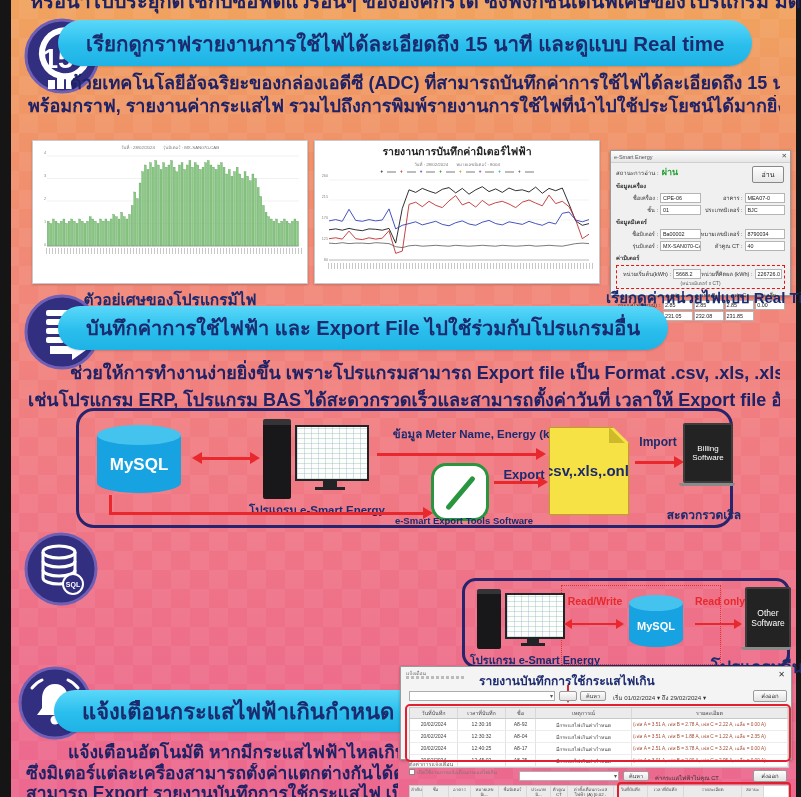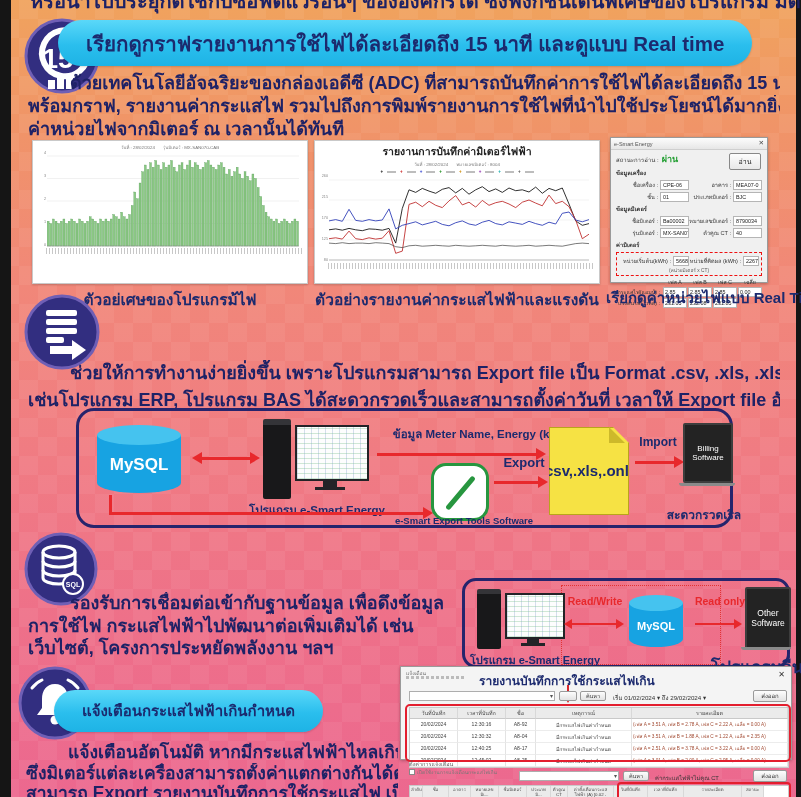--- a/index.html
+++ b/index.html
@@ -115,21 +115,20 @@
     <polygon points="50,9 64,14 53,25" fill="#fff"></polygon>
     <text x="34" y="50" text-anchor="middle" font-size="28" font-weight="bold" fill="#fff">15</text>
     <rect x="24" y="62" width="7" height="9" fill="#fff"></rect>
     <rect x="33" y="57" width="7" height="14" fill="#fff"></rect>
     <rect x="42" y="60" width="7" height="11" fill="#fff"></rect>
   </svg>
   <div class="pill" style="left:58px;top:20px;height:46px;font-size:20.5px">เรียกดูกราฟรายงานการใช้ไฟได้ละเอียดถึง 15 นาที และดูแบบ Real time</div>
   <div class="para" style="left:28px;top:72px;width:752px;font-size:18px;line-height:23px">
       <div>ด้วยเทคโนโลยีอัจฉริยะของกล่องเอดีซี (ADC) ที่สามารถบันทึกค่าการใช้ไฟได้ละเอียดถึง 15 นาที ทำให้สามารถดูรายงานการใช้ไฟ</div>
       <div>พร้อมกราฟ, รายงานค่ากระแสไฟ รวมไปถึงการพิมพ์รายงานการใช้ไฟที่นำไปใช้ประโยชน์ได้มากยิ่งขึ้น นอกจากนั้นยังสามารถเรียกดู</div>
-      <div>ค่าหน่วยไฟจากมิเตอร์ ณ เวลานั้นได้ทันที</div>
     </div>
 
   <div class="panel" style="left:32px;top:140px;width:276px;height:144px">
     <div class="pmeta" id="meta-bar">
         <span>วันที่ : 28/02/2024</span>
         <span>รุ่นมิเตอร์ : MX-SAN070-CAB</span>
       </div>
     <div class="chartrow">
       <div class="ystrip" id="ystrip-bar">
           <span>4</span>
@@ -287,21 +286,21 @@
           <polyline points="0.0,54.8 6.7,53.9 13.3,55.2 20.0,53.4 26.7,54.8 33.3,55.7 40.0,53.9 46.7,54.3 53.3,55.2 60.0,53.4 66.7,68.1 73.3,33.4 80.0,14.8 86.7,17.4 93.3,13.4 100.0,16.1 106.7,18.3 113.3,14.3 120.0,12.6 126.7,17.9 133.3,13.4 140.0,19.2 146.7,14.8 153.3,11.7 160.0,16.6 166.7,13.9 173.3,17.4 180.0,13.0 186.7,15.7 193.3,14.8 200.0,17.0 206.7,12.1 213.3,18.3 220.0,13.4 226.7,15.7 233.3,13.0 240.0,29.0 246.7,45.9 253.3,50.3 260.0,48.6" fill="none" stroke="#1a1a1a" stroke-width="0.9"></polyline>
           <polyline points="0.0,63.7 6.7,62.8 13.3,64.1 20.0,56.1 26.7,63.7 33.3,64.6 40.0,62.8 46.7,64.1 53.3,63.2 60.0,55.7 66.7,78.3 73.3,76.1 80.0,29.4 86.7,27.2 93.3,31.7 100.0,26.3 106.7,30.3 113.3,32.6 120.0,25.9 126.7,20.6 133.3,29.9 140.0,27.2 146.7,32.1 153.3,25.4 160.0,30.3 166.7,27.7 173.3,26.3 180.0,29.0 186.7,32.6 193.3,27.2 200.0,25.0 206.7,28.1 213.3,30.8 220.0,20.1 226.7,28.6 233.3,26.3 240.0,31.7 246.7,45.0 253.3,63.7 260.0,59.2" fill="none" stroke="#c03030" stroke-width="0.9"></polyline>
           <polyline points="0.0,45.9 6.7,44.6 13.3,46.3 20.0,34.3 26.7,45.4 33.3,46.3 40.0,44.6 46.7,45.9 53.3,45.0 60.0,33.9 66.7,53.9 73.3,50.3 80.0,48.6 86.7,46.8 93.3,49.9 100.0,48.1 106.7,46.3 113.3,49.4 120.0,50.8 126.7,47.7 133.3,45.9 140.0,49.0 146.7,50.3 153.3,47.2 160.0,45.4 166.7,48.6 173.3,49.9 180.0,46.8 186.7,48.1 193.3,49.4 200.0,46.3 206.7,48.6 213.3,50.3 220.0,47.2 226.7,49.0 233.3,38.3 240.0,37.0 246.7,45.0 253.3,46.8 260.0,44.6" fill="none" stroke="#3040b8" stroke-width="0.9"></polyline>
           <polyline points="0.0,68.1 6.7,68.6 13.3,67.7 20.0,68.6 26.7,68.1 33.3,68.1 40.0,68.6 46.7,67.7 53.3,68.1 60.0,68.6 66.7,71.7 73.3,72.6 80.0,70.8 86.7,70.3 93.3,71.2 100.0,70.8 106.7,70.3 113.3,70.8 120.0,71.2 126.7,70.3 133.3,70.8 140.0,71.2 146.7,70.8 153.3,70.3 160.0,70.8 166.7,71.2 173.3,70.3 180.0,70.8 186.7,71.2 193.3,70.8 200.0,70.3 206.7,71.2 213.3,70.8 220.0,70.3 226.7,70.8 233.3,71.2 240.0,69.9 246.7,68.6 253.3,68.1 260.0,68.6" fill="none" stroke="#404040" stroke-width="0.7"></polyline>
           <line x1="0" y1="85" x2="260" y2="85" stroke="#999" stroke-width="0.6"></line>
         </svg>
     </div>
     <div class="xstrip"></div>
   </div>
 
-  <div class="mini-form" style="left:610px;top:137px;width:158px;height:146px">
+  <div class="mini-form" style="left:610px;top:150px;width:181px;height:146px">
     <div class="mf-title">
       <span class="t">e-Smart Energy</span>
       <span class="x">✕</span>
     </div>
     <div class="mf-body" id="mf-body">
         <div class="statusrow">
           <span class="sl">สถานะการอ่าน :</span>
           <span class="sv">ผ่าน</span>
         </div>
         <div class="readbtn">อ่าน</div>
@@ -355,32 +354,32 @@
           <span class="pl">แรงดันไฟ(โวลต์) :</span>
           <span class="pv">231.05</span>
           <span class="pv">232.08</span>
           <span class="pv">231.85</span>
           <span></span>
         </div>
       </div>
   </div>
 
   <div class="caption" style="left:32px;top:287px;width:276px">ตัวอย่เศษของโปรแกรม้ไฟ</div>
-  <div class="caption" style="left:314px;top:287px;width:286px">ตัวอย่างรายงานค่ากระแสไฟฟ้าและแรงดัน</div>
   <div class="caption" style="left:606px;top:286px;width:188px;font-size:15px">เรียกดูค่าหน่วยไฟแบบ Real Time</div>
 
   <svg class="badge" style="left:24px;top:294px" width="76" height="76" viewBox="0 0 76 76">
     <circle cx="38" cy="38" r="36" fill="#322e80" stroke="#6f5fb5" stroke-width="3"></circle>
     <rect x="22" y="16" width="31" height="6" rx="2" fill="#fff"></rect>
     <rect x="22" y="25" width="31" height="6" rx="2" fill="#fff"></rect>
     <rect x="22" y="34" width="31" height="6" rx="2" fill="#fff"></rect>
     <rect x="22" y="43" width="18" height="6" rx="2" fill="#fff"></rect>
     <rect x="26" y="52" width="22" height="8" fill="#fff"></rect>
     <polygon points="48,46 62,56 48,66" fill="#fff"></polygon>
   </svg>
+  <div class="pill" style="left:58px;top:306px;height:44px;font-size:20px">บันทึกค่าการใช้ไฟฟ้า และ Export File ไปใช้ร่วมกับโปรแกรมอื่น</div>
   <div class="para" style="left:28px;top:360px;width:752px;font-size:18px;line-height:27px">
       <div>ช่วยให้การทำงานง่ายยิ่งขึ้น เพราะโปรแกรมสามารถ Export file เป็น Format .csv, .xls, .xlsx เพื่อนำไปใช้งานกับโปรแกรมอื่น</div>
       <div>เช่นโปรแกรม ERP, โปรแกรม BAS ได้สะดวกรวดเร็วและสามารถตั้งค่าวันที่ เวลาให้ Export file อัตโนมัติได้อีกด้วย</div>
     </div>
 
   <div class="diagram" style="left:76px;top:408px;width:657px;height:120px">
     <svg style="position:absolute;left:12px;top:12px" width="96" height="74" viewBox="0 0 96 74">
       <path d="M6 12 v48 a42 10 0 0 0 84 0 v-48" fill="#17a3e2"></path>
       <ellipse cx="48" cy="12" rx="42" ry="10" fill="#45c3ef"></ellipse>
       <text x="48" y="47" text-anchor="middle" font-size="17" font-weight="bold" fill="#fff">MySQL</text>
@@ -405,38 +404,33 @@
         <div>Billing</div>
         <div>Software</div>
       </div>
     <div class="laptop-base" style="left:600px;top:72px;width:56px"></div>
     <div class="dlabel" style="left:570px;top:94px;width:110px;font-size:12px">สะดวกรวดเริล</div>
     <div class="vpath" style="left:30px;top:84px;height:20px"></div>
     <div class="arr" style="left:30px;top:101px;width:315px"></div>
     <div class="tool" style="left:352px;top:52px;width:52px;height:52px">
         <div class="pencil"></div>
       </div>
-    <div class="dlabel" style="left:415px;top:44px;width:60px;font-size:13px">Export</div>
+    <div class="dlabel" style="left:415px;top:56px;width:60px;font-size:13px">Export</div>
     <div class="arr" style="left:415px;top:70px;width:45px"></div>
     <div class="dlabel" style="left:300px;top:104px;width:170px;font-size:9.5px">e-Smart Export Tools Software</div>
   </div>
 
   <svg class="badge" style="left:24px;top:532px" width="74" height="74" viewBox="0 0 74 74">
     <circle cx="37" cy="37" r="35" fill="#322e80" stroke="#6f5fb5" stroke-width="3"></circle>
     <ellipse cx="35" cy="20" rx="16" ry="6" fill="none" stroke="#fff" stroke-width="3"></ellipse>
     <path d="M19 20 v26 a16 6 0 0 0 32 0 v-26" fill="none" stroke="#fff" stroke-width="3"></path>
     <path d="M19 29 a16 6 0 0 0 32 0 M19 38 a16 6 0 0 0 32 0" fill="none" stroke="#fff" stroke-width="3"></path>
     <circle cx="49" cy="52" r="10" fill="#322e80" stroke="#fff" stroke-width="2"></circle>
     <text x="49" y="55" text-anchor="middle" font-size="7" font-weight="bold" fill="#fff">SQL</text>
   </svg>
-  <div class="para" style="left:28px;top:592px;width:430px;font-size:18px;line-height:22.5px">
-      <div>รองรับการเชื่อมต่อเข้ากับฐานข้อมูล เพื่อดึงข้อมูล</div>
-      <div>การใช้ไฟ กระแสไฟฟ้าไปพัฒนาต่อเพิ่มเติมได้ เช่น</div>
-      <div>เว็บไซต์, โครงการประหยัดพลังงาน ฯลฯ</div>
-    </div>
 
   <div class="diagram" style="left:462px;top:578px;width:328px;height:90px;border-radius:14px">
     <div class="dotrect" style="left:96px;top:4px;width:158px;height:78px"></div>
     <div class="tower" style="left:12px;top:8px;width:24px;height:60px"></div>
     <div class="monitor" style="left:40px;top:12px;width:56px;height:42px"></div>
     <div class="stand" style="left:62px;top:56px;width:12px;height:6px"></div>
     <div class="stand" style="left:56px;top:62px;width:24px;height:3px"></div>
     <div class="dlabel" style="left:0px;top:70px;width:140px;font-size:11px">โปรแกรม e-Smart Energy</div>
     <div class="rlabel" style="left:102px;top:14px;width:56px;font-size:10.5px">Read/Write</div>
     <div class="arr sm dbl" style="left:106px;top:42px;width:46px"></div>
@@ -454,21 +448,21 @@
     <div class="laptop-base" style="left:276px;top:66px;width:50px"></div>
     <div class="dlabel" style="left:246px;top:72px;width:80px;font-size:17px">โปรแกรมอื่นๆ</div>
   </div>
 
   <svg class="badge" style="left:18px;top:666px" width="74" height="74" viewBox="0 0 74 74">
     <circle cx="37" cy="37" r="35" fill="#322e80" stroke="#6f5fb5" stroke-width="3"></circle>
     <path d="M14 22 a26 26 0 0 1 10 -8 M60 22 a26 26 0 0 0 -10 -8" fill="none" stroke="#fff" stroke-width="3" stroke-linecap="round"></path>
     <path d="M37 18 c-9 0 -13 7 -13 15 v9 l-5 7 h36 l-5 -7 v-9 c0 -8 -4 -15 -13 -15 z" fill="#fff"></path>
     <circle cx="37" cy="54" r="4.5" fill="#fff"></circle>
   </svg>
-  <div class="pill" style="left:54px;top:690px;height:42px;font-size:15px">แจ้งเตือนกระแสไฟฟ้าเกินกำหนด</div>
+  <div class="pill" style="left:54px;top:690px;height:42px;font-size:22px">แจ้งเตือนกระแสไฟฟ้าเกินกำหนด</div>
   <div class="para" style="left:26px;top:742px;width:372px;font-size:17.5px;line-height:20.5px">
       <div>แจ้งเตือนอัตโนมัติ หากมีกระแสไฟฟ้าไหลเกินค่าที่กำหนด</div>
       <div>ซึ่งมิเตอร์แต่ละเครื่องสามารถตั้งค่าแตกต่างกันได้ตามต้องการ และ</div>
       <div>สามารถ Export รายงานบันทึกการใช้กระแสไฟ เป็นไฟล์ .xlsx</div>
     </div>
 
   <div class="alert-win" style="left:400px;top:666px;width:392px;height:94px">
     <div class="aw-corner1">แจ้งเตือน</div>
     <div class="aw-corner2"></div>
     <div class="aw-head">รายงานบันทึกการใช้กระแสไฟเกิน</div>

